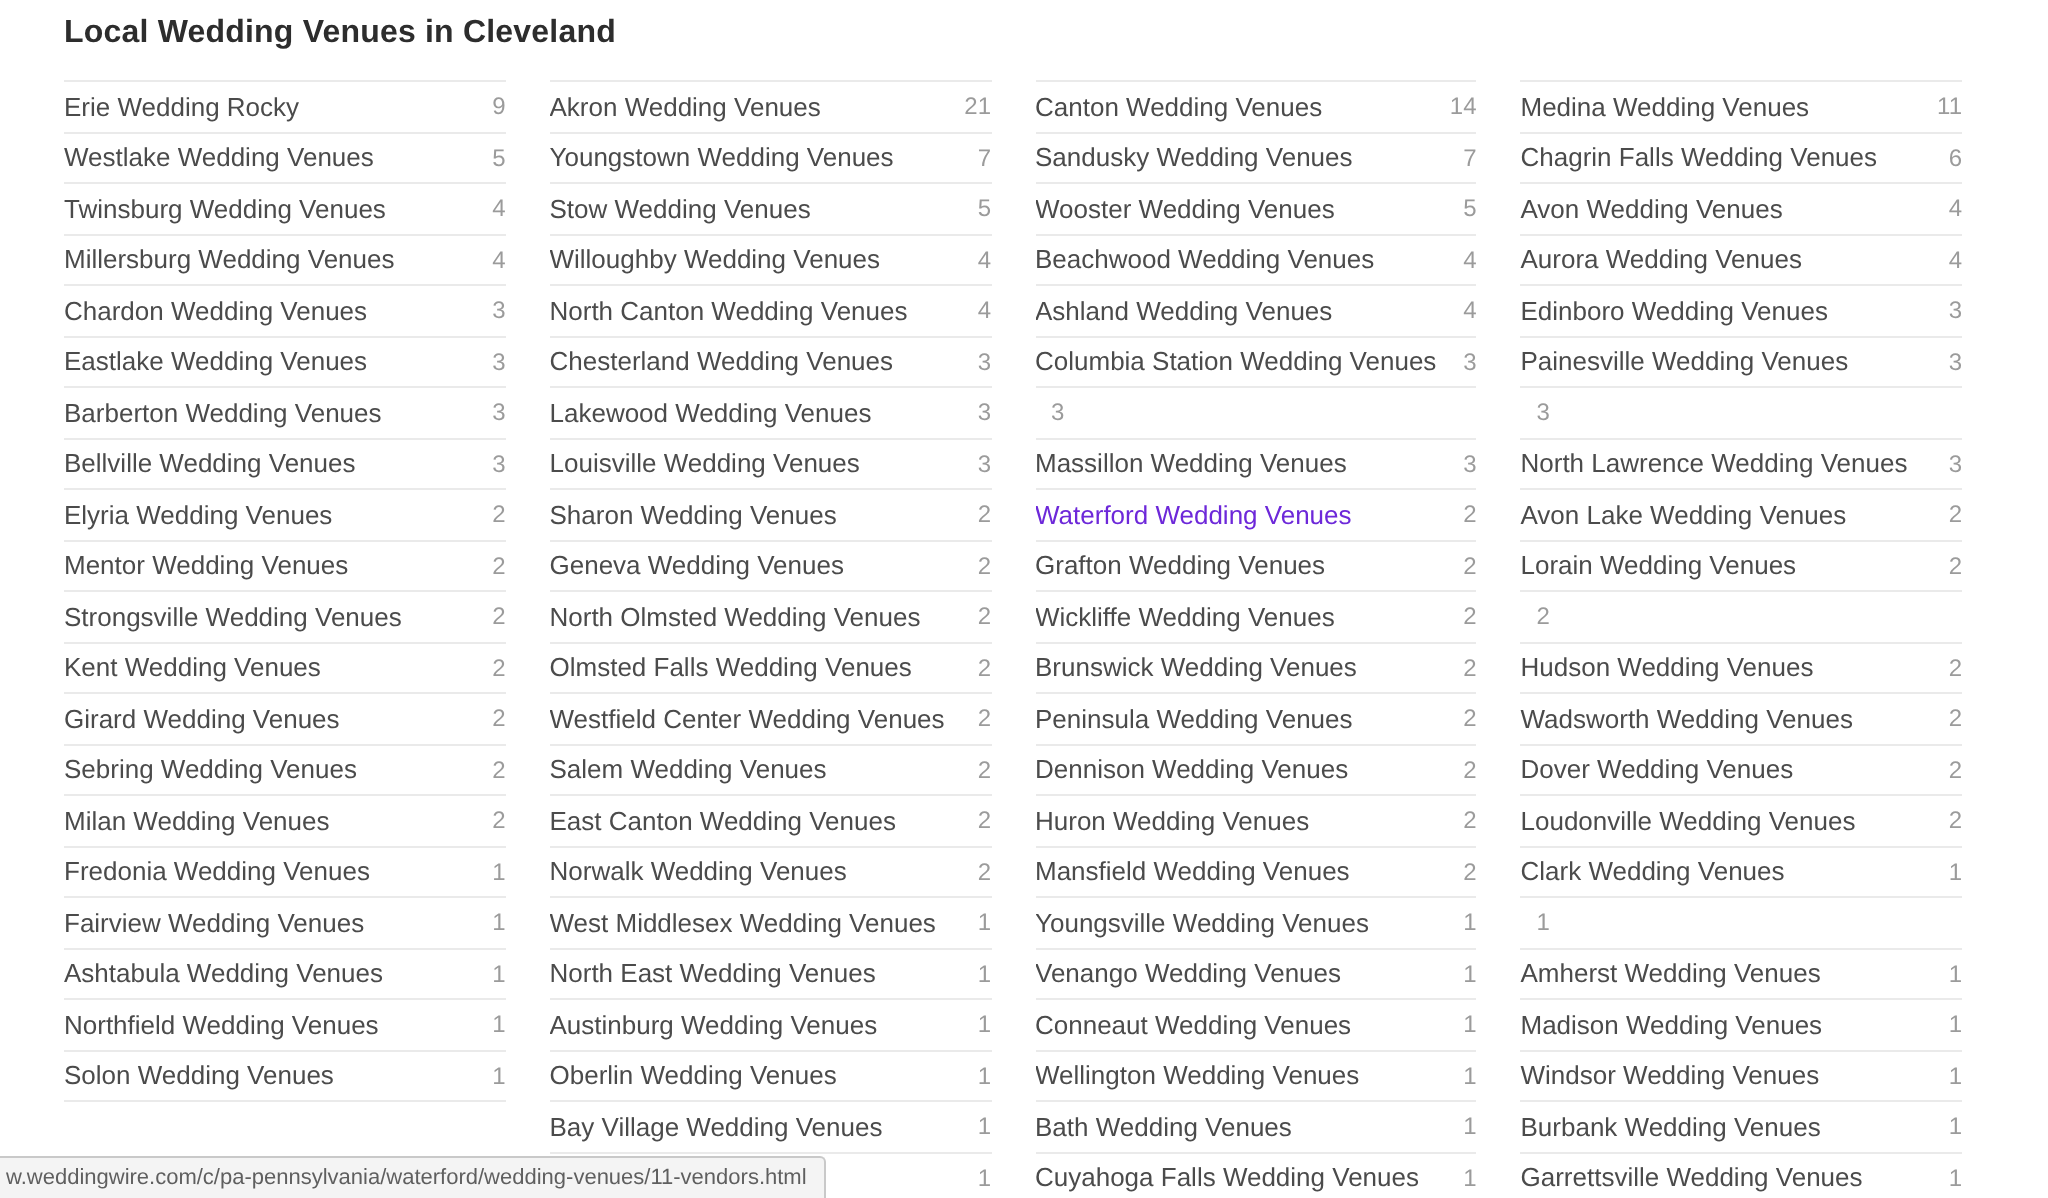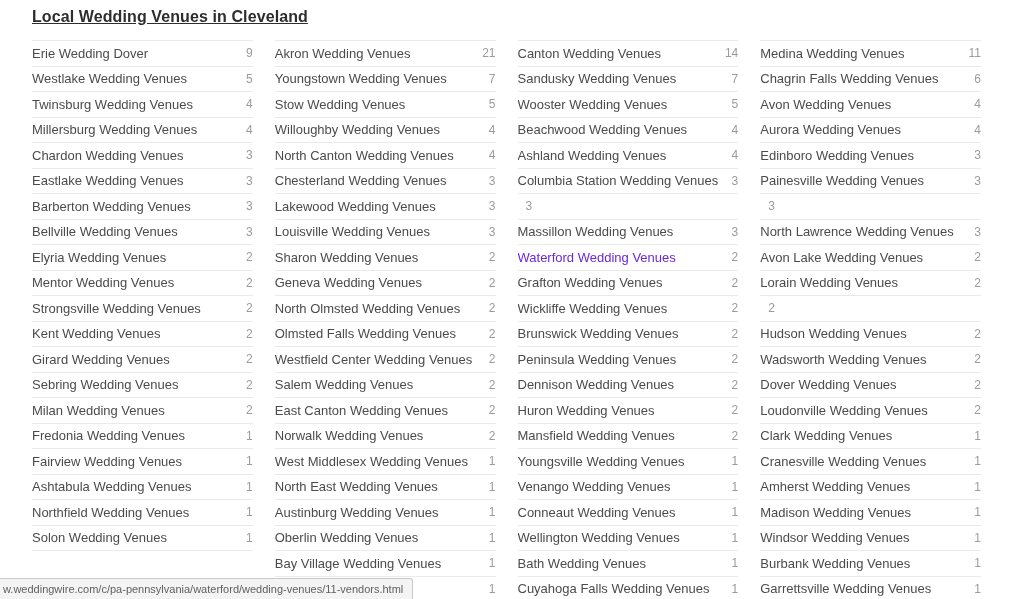--- a/index.html
+++ b/index.html
@@ -14,21 +14,20 @@
   }
   .page-title {
     position: absolute;
     left: 32px;
     top: 8px;
     margin: 0;
     font-size: 16px;
     font-weight: bold;
     color: #2d2d2d;
     letter-spacing: 0.1px;
-    text-decoration: underline;
   }
   .grid {
     position: absolute;
     left: 32px;
     top: 40px;
     width: 949px;
     display: grid;
     grid-template-columns: repeat(4, 1fr);
     column-gap: 22px;
   }
@@ -75,21 +74,21 @@
   }
 </style>
 </head>
 <body>
 
 <h1 class="page-title">Local Wedding Venues in Cleveland</h1>
 
 <div class="grid" id="grid">
     <div class="col">
       <div class="row">
-        <span class="vlink">Erie Wedding Dover</span>
+        <span class="vlink">Erie Wedding Rocky</span>
         <span class="vcount">9</span>
       </div>
       <div class="row">
         <span class="vlink">Westlake Wedding Venues</span>
         <span class="vcount">5</span>
       </div>
       <div class="row">
         <span class="vlink">Twinsburg Wedding Venues</span>
         <span class="vcount">4</span>
       </div>
@@ -398,21 +397,20 @@
       </div>
       <div class="row">
         <span class="vlink">Loudonville Wedding Venues</span>
         <span class="vcount">2</span>
       </div>
       <div class="row">
         <span class="vlink">Clark Wedding Venues</span>
         <span class="vcount">1</span>
       </div>
       <div class="row">
-        <span class="vlink">Cranesville Wedding Venues</span>
         <span class="vcount">1</span>
       </div>
       <div class="row">
         <span class="vlink">Amherst Wedding Venues</span>
         <span class="vcount">1</span>
       </div>
       <div class="row">
         <span class="vlink">Madison Wedding Venues</span>
         <span class="vcount">1</span>
       </div>

